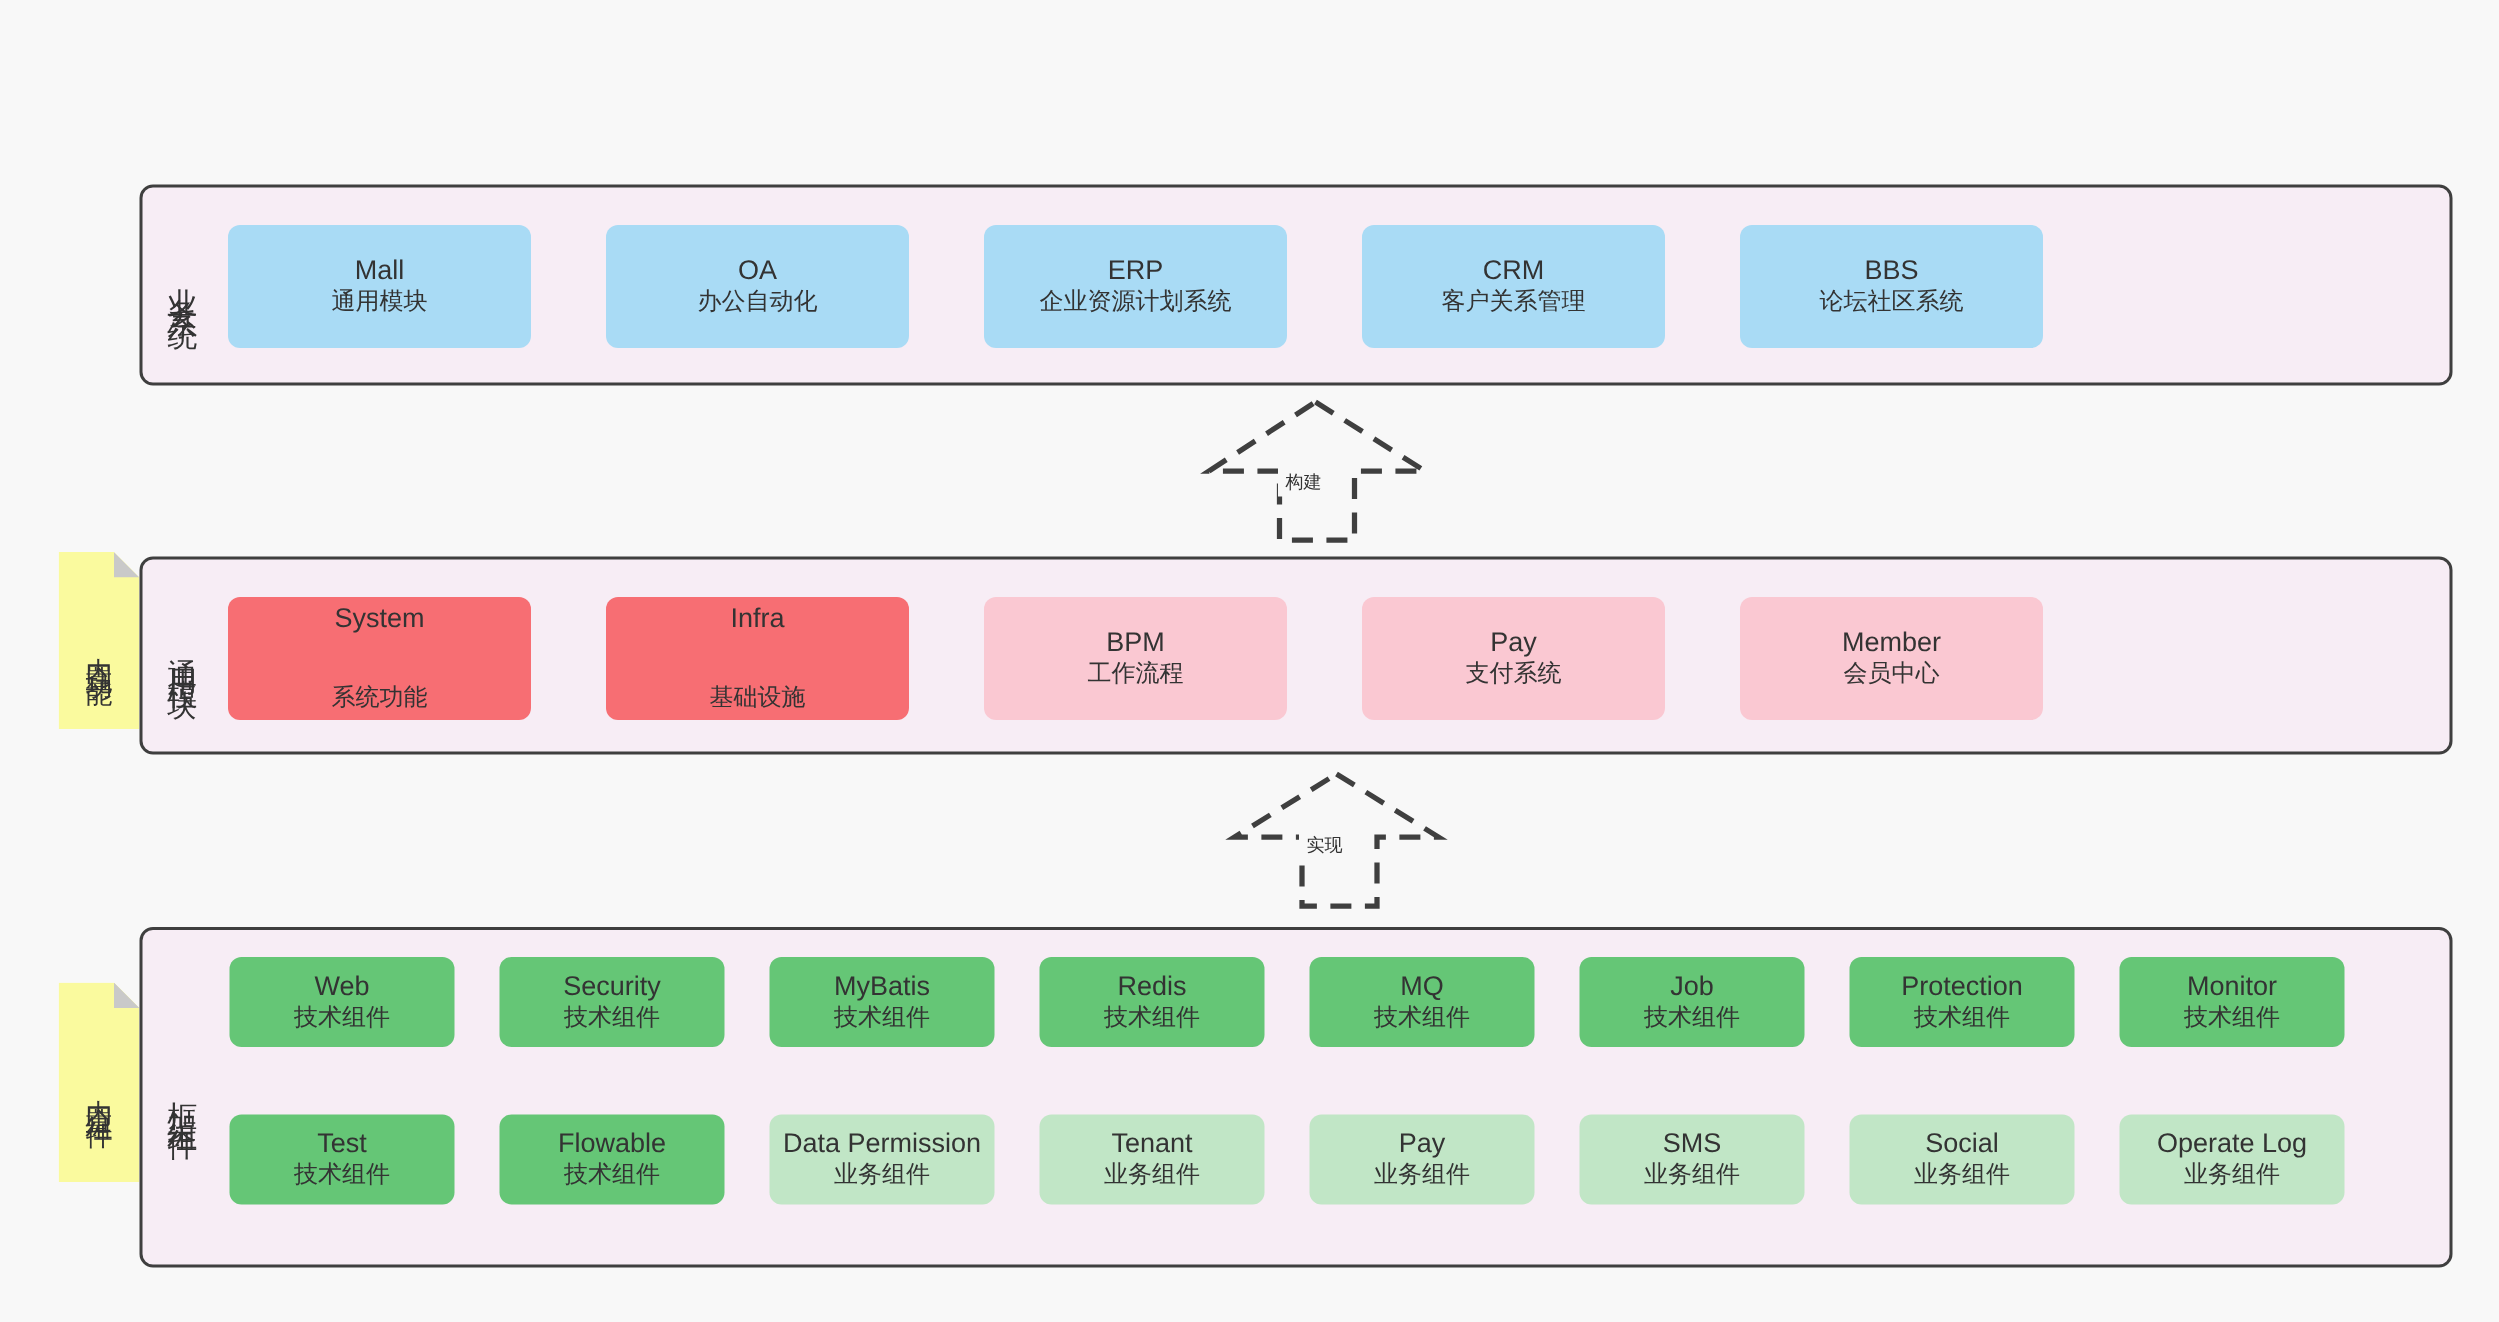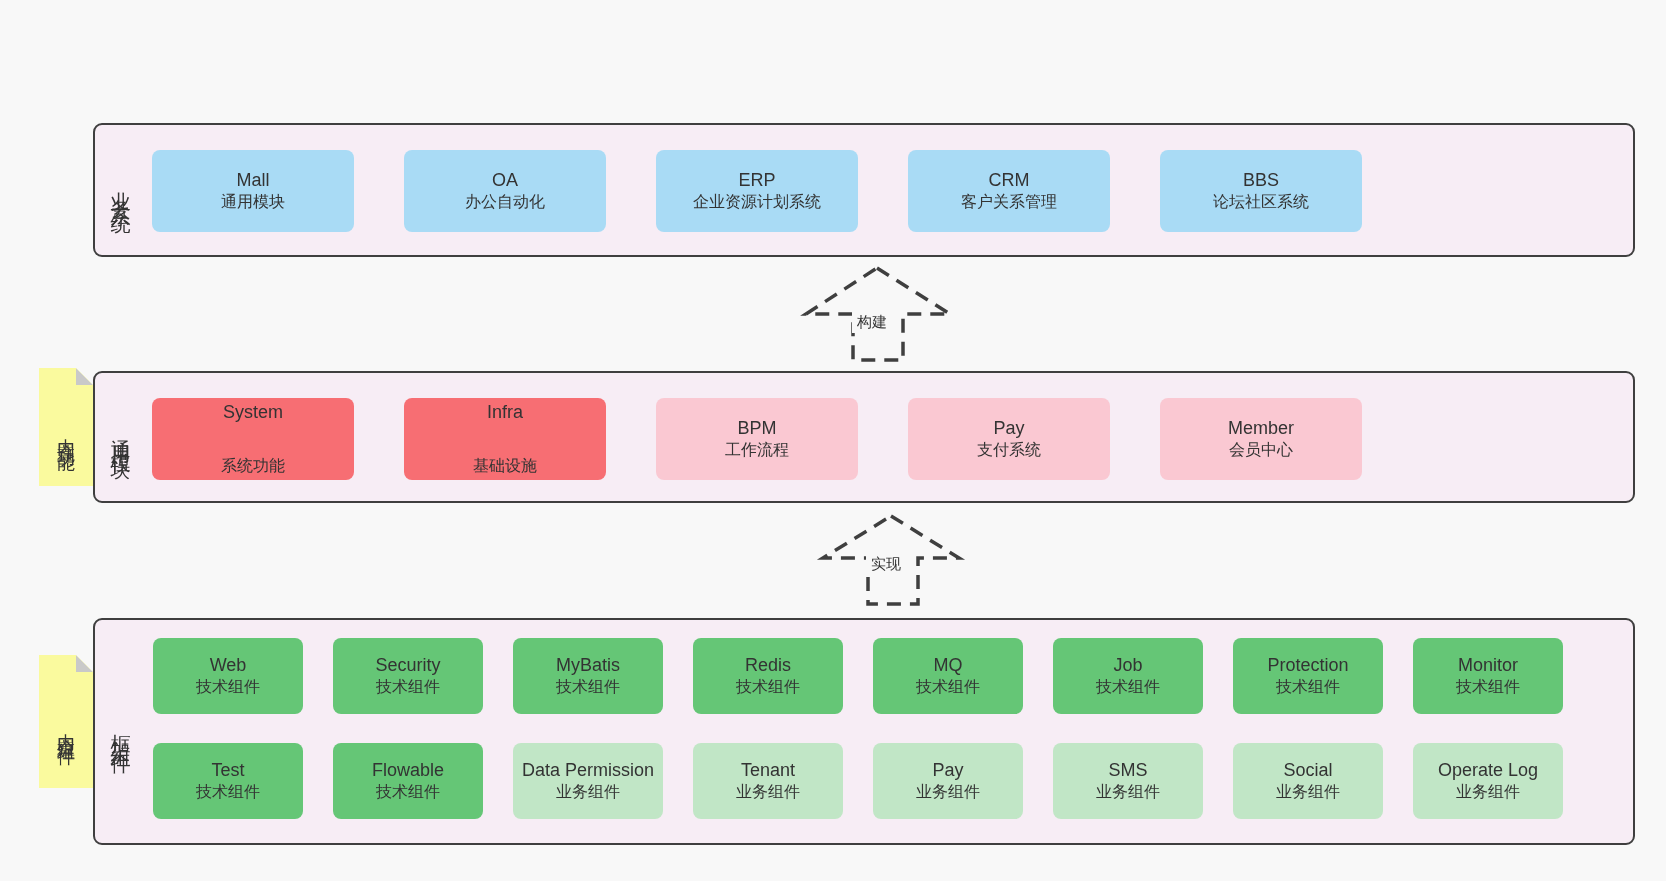--- a/index.html
+++ b/index.html
@@ -25,21 +25,21 @@
   .row{position:absolute;left:0;display:flex;}
   .row-6{padding-left:57px;gap:50px;top:25px;}
   .row-8{padding-left:58px;gap:30px;}
   .row-a{top:18px;}
   .row-b{top:123px;}
 
   .node{box-sizing:border-box;border-radius:8px;display:flex;flex-direction:column;
         justify-content:center;align-items:center;text-align:center;line-height:1.3;
         color:var(--text);}
   .row-6 .node{width:202px;height:82px;}
-  .row-8 .node{width:150px;height:76px;}
+  .row-8 .node{width:150px;height:60px;}
   .node .name{font-size:18px;}
   .node .desc{font-size:16px;}
   .node.blue{background:var(--blue);}
   .node.red{background:var(--red);gap:32px;}
   .node.pink{background:var(--pink);}
   .node.green-dark{background:var(--green-dark);}
   .node.green-light{background:var(--green-light);}
 
   .sticky{position:absolute;background:var(--sticky);
           clip-path:polygon(0 0,calc(100% - 17px) 0,100% 17px,100% 100%,0 100%);}
@@ -48,21 +48,21 @@
   .sticky .fold{position:absolute;top:0;right:0;color:var(--fold);display:block;}
   .sticky .sticky-text{position:absolute;left:50%;top:calc(50% + 7px);transform:translate(-50%,-50%);
           writing-mode:vertical-rl;text-orientation:upright;font-size:18px;letter-spacing:5px;
           color:var(--text);white-space:nowrap;}
 
   .arrow-svg{position:absolute;overflow:visible;}
   #arrow-build{left:795px;top:258px;}
   #arrow-implement{left:810px;top:508px;}
   .arrow-svg polygon{fill:none;stroke:var(--border);stroke-width:3.5;
                      stroke-dasharray:14 9;stroke-linejoin:miter;}
-  .arrow-label{position:absolute;background:var(--page);padding:1px 5px;font-size:15px;
+  .arrow-label{position:absolute;background:var(--page);padding:1px 5px;font-size:12px;
                color:var(--text);white-space:nowrap;}
   #arrow-label-build{left:852px;top:312px;}
   #arrow-label-implement{left:866px;top:554px;}
 </style>
 </head>
 <body>
 
 <div class="canvas">
 
   <section class="panel" id="panel-business">

